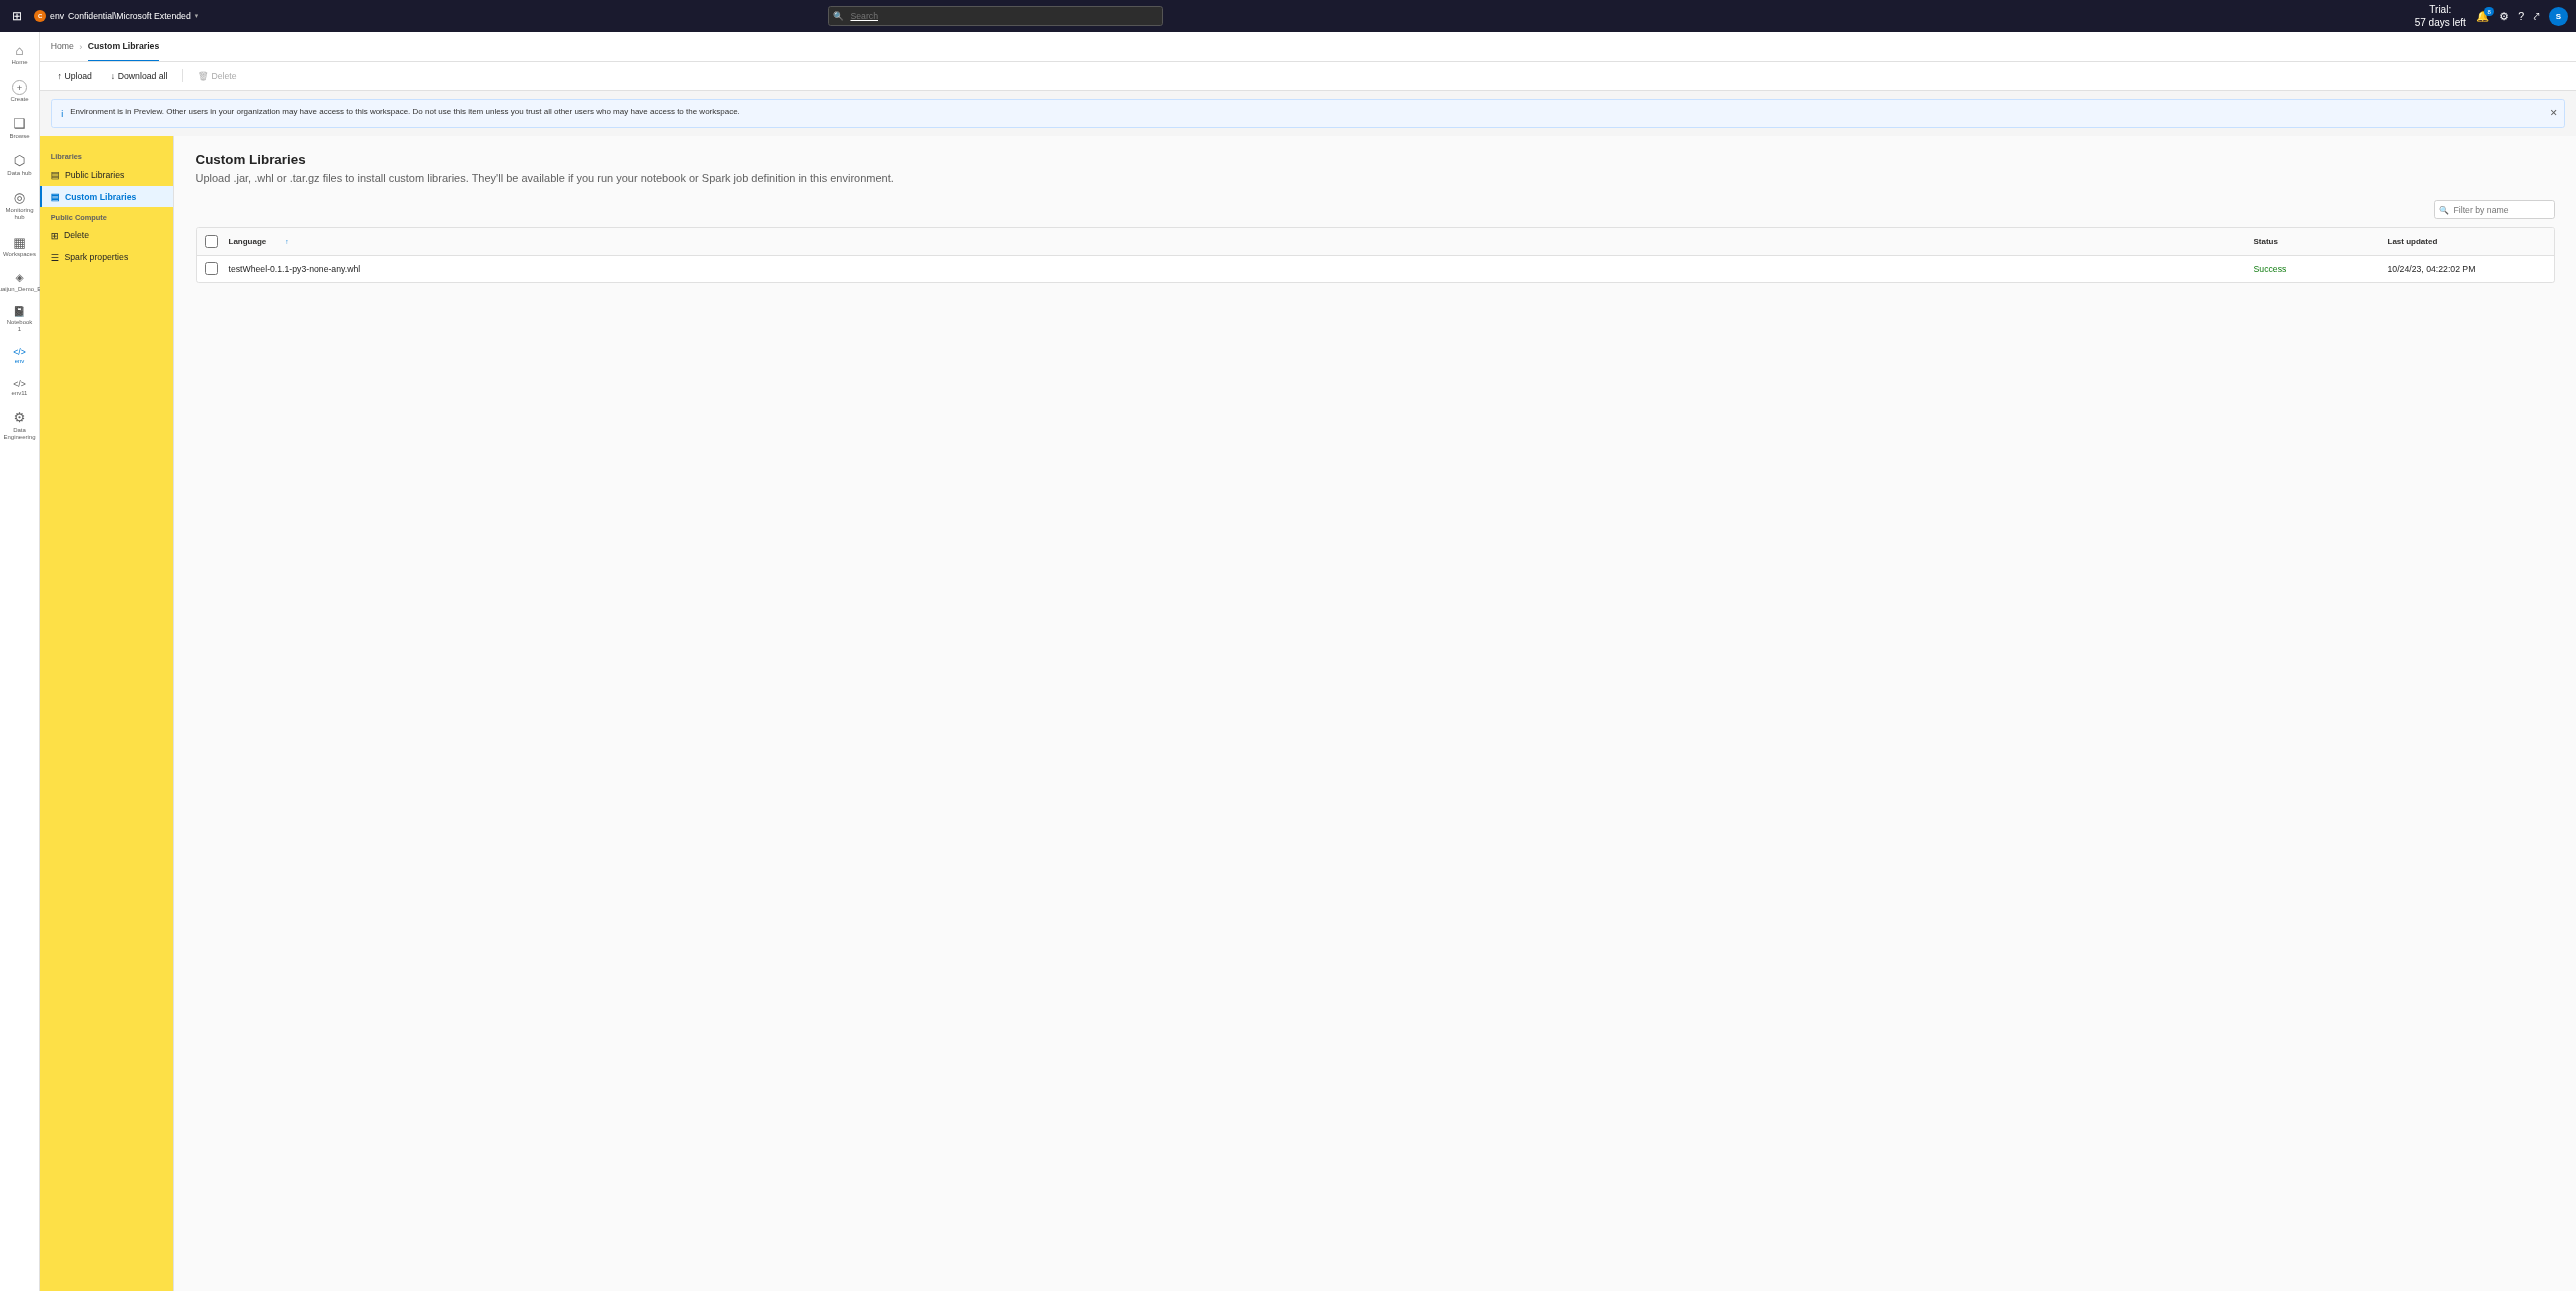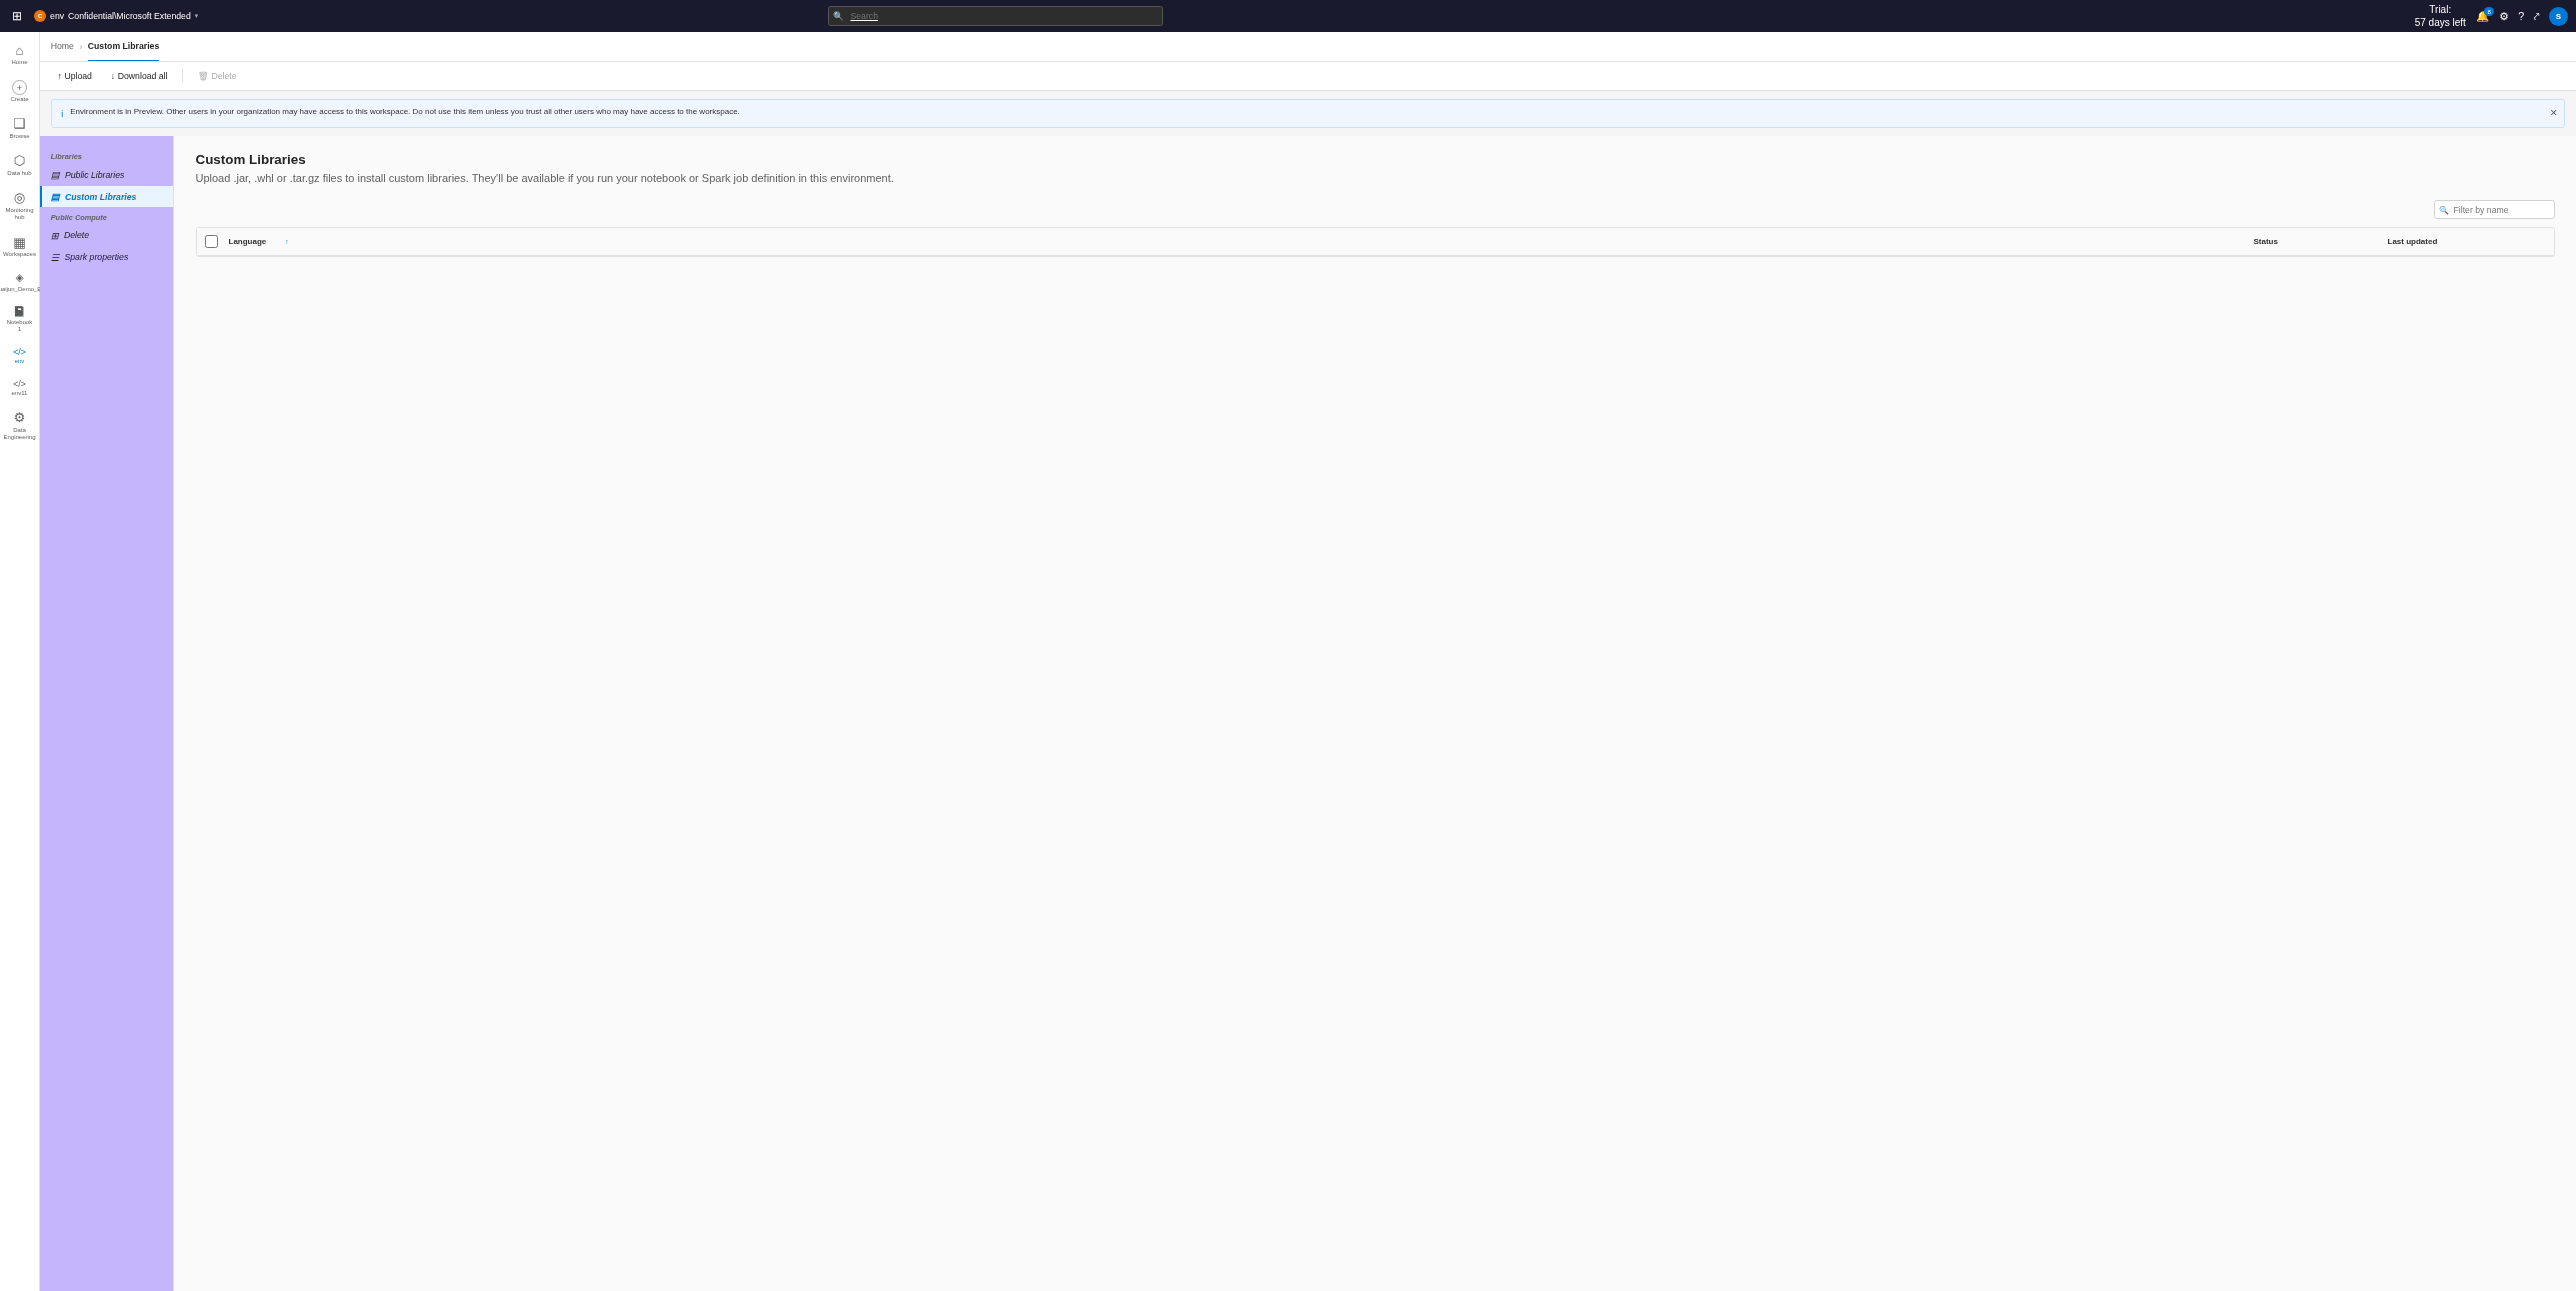--- a/index.html
+++ b/index.html
@@ -49,21 +49,21 @@
 
     
     .banner { background: #f0f6ff; border: 0.7px solid #c7e0ff; border-radius: 2.7px; margin: 8px 10.7px; padding: 6.7px 9.4px; display: flex; align-items: flex-start; gap: 6.7px; position: relative; font-size: 8px; color: #323130; }
     .banner-close { position: absolute; right: 6.7px; top: 6.7px; background: none; border: none; cursor: pointer; color: #616161; font-size: 9.4px; }
     .banner-icon { color: #0078d4; font-size: 9.4px; margin-top: 0.7px; }
 
     
     .content-area { display: flex; flex: 1; overflow: hidden; }
 
     
-    .sidebar { width: 134px; background: #c4b5fd; border-right: 0.7px solid #e0e0e0; padding: 10.7px 0; flex-shrink: 0; font-style: italic; }
+    .sidebar { width: 134px; background: #fde047; border-right: 0.7px solid #e0e0e0; padding: 10.7px 0; flex-shrink: 0; }
     .sidebar-section-title { font-size: 7.4px; font-weight: 600; color: #616161; padding: 5.4px 10.7px 2.7px; text-transform: none; }
     .sidebar-item { display: flex; align-items: center; gap: 5.4px; padding: 5.4px 10.7px; cursor: pointer; font-size: 8.7px; color: #242424; border-radius: 0; }
     .sidebar-item.active { background: #e8f4ff; color: #0078d4; font-weight: 600; border-left: 2px solid #0078d4; padding-left: 8.7px; }
     .sidebar-item-icon { font-size: 9.4px; }
 
     
     .main-panel { flex: 1; overflow-y: auto; padding: 16px 21.5px; background: #fafafa; }
     .panel-title { font-size: 13.4px; font-weight: 600; color: #242424; margin-bottom: 5.4px; }
     .panel-subtitle { font-size: 11px; color: #616161; margin-bottom: 16px; }
 
@@ -242,19 +242,33 @@
               <span>Language</span>
               <span class="sort-icon">↑</span>
             </div>
             <div class="table-header-cell">
               <span>Status</span>
             </div>
             <div class="table-header-cell">
               <span>Last updated</span>
             </div>
           </div>
+          <div class="table-row">
+            <div class="table-cell">
+              <input type="checkbox" style="">
+            </div>
+            <div class="table-cell">
+              <span>testWheel-0.1.1-py3-none-any.whl</span>
+            </div>
+            <div class="table-cell status-success">
+              <span>Success</span>
+            </div>
+            <div class="table-cell">
+              <span>10/24/23, 04:22:02 PM</span>
+            </div>
+          </div>
         </div>
       </div>
 
     </div>
   </div>
 </div>
 
 
 </body></html>

